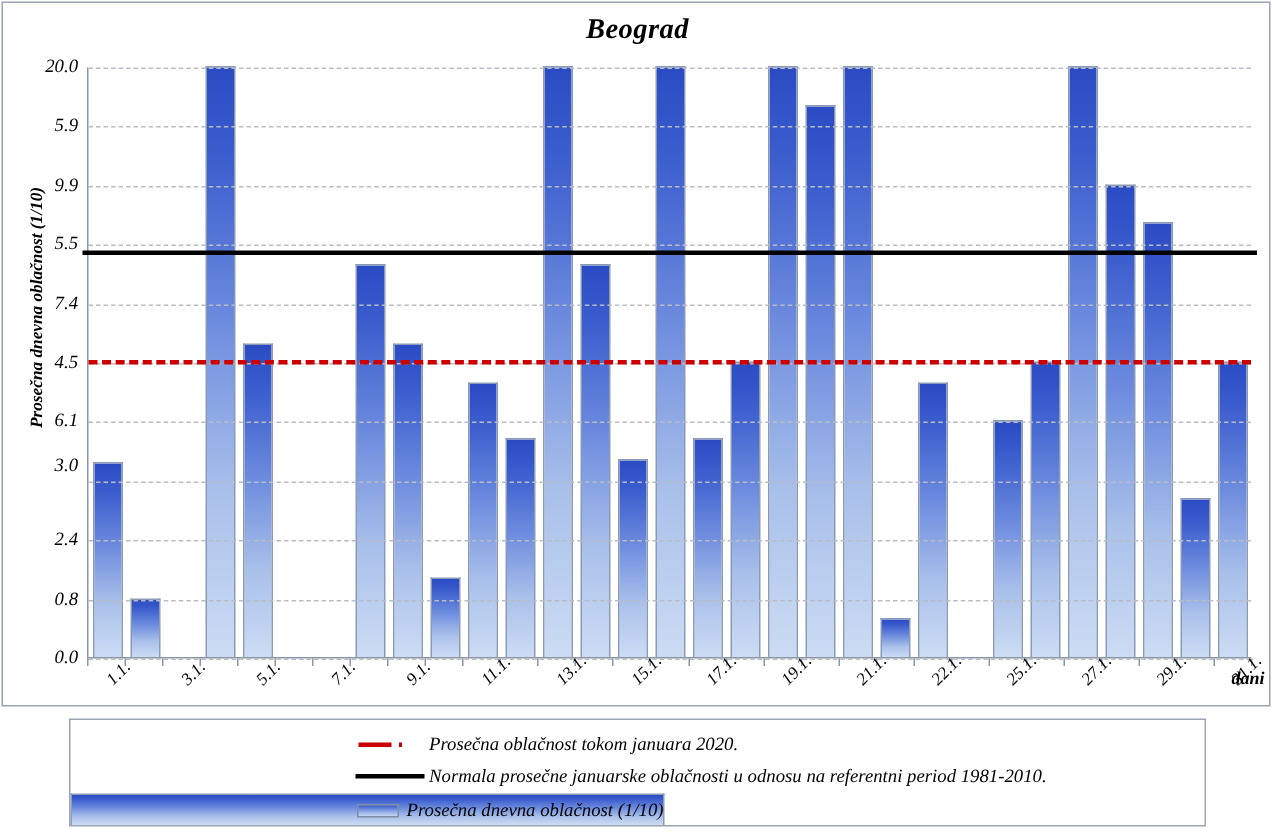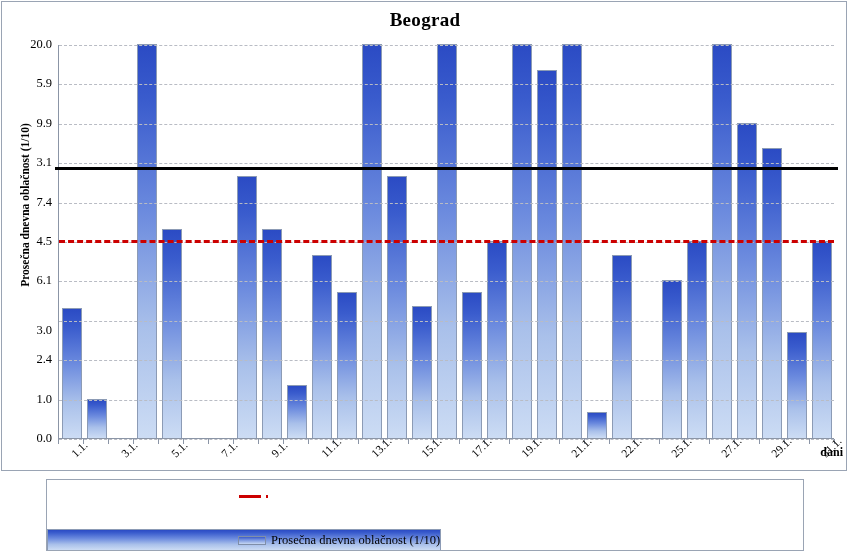--- a/index.html
+++ b/index.html
@@ -1,21 +1,21 @@
 <!DOCTYPE html>
 <html><head>
 <meta charset="utf-8">
 <style>
   html,body{margin:0;padding:0;}
   body{
     width:850px;height:558px;overflow:hidden;
     background:#ffffff;
     font-family:"Liberation Serif", serif;
   }
-  #root{position:relative;width:850px;height:410px;box-sizing:border-box;}
+  #root{position:relative;width:850px;height:410px;box-sizing:border-box;font-style:italic;}
 
   
   .chart-frame{
     position:absolute;left:1px;top:1px;width:846px;height:470px;
     border:1px solid #9aa4b4;background:#ffffff;box-sizing:border-box;
   }
 
   
   .chart-title{
     position:absolute;left:0;top:7px;width:846px;text-align:center;
@@ -165,27 +165,27 @@
         <div class="gridline" style="top: 354.6px;"></div>
         <div class="gridline" style="top: 394px;"></div>
         <div class="ref-red" style="top: 195.03px;"></div>
         <div class="ref-black" style="top: 122.14px;"></div>
       </div>
 
     <div id="yticks">
         <div class="ytick-label" style="top: 35px; right: 794px;">20.0</div>
         <div class="ytick-label" style="top: 74.4px; right: 794px;">5.9</div>
         <div class="ytick-label" style="top: 113.8px; right: 794px;">9.9</div>
-        <div class="ytick-label" style="top: 153.2px; right: 794px;">3.1</div>
+        <div class="ytick-label" style="top: 153.2px; right: 794px;">5.5</div>
         <div class="ytick-label" style="top: 192.6px; right: 794px;">7.4</div>
         <div class="ytick-label" style="top: 232px; right: 794px;">4.5</div>
         <div class="ytick-label" style="top: 271.4px; right: 794px;">6.1</div>
-        <div class="ytick-label" style="top: 321px; right: 794px;">3.0</div>
+        <div class="ytick-label" style="top: 301px; right: 794px;">3.0</div>
         <div class="ytick-label" style="top: 350.2px; right: 794px;">2.4</div>
-        <div class="ytick-label" style="top: 389.6px; right: 794px;">1.0</div>
+        <div class="ytick-label" style="top: 389.6px; right: 794px;">0.8</div>
         <div class="ytick-label" style="top: 429px; right: 794px;">0.0</div>
       </div>
 
     <div class="xticks" id="xticks">
         <div class="xtick" style="left: 0px;"></div>
         <div class="xtick" style="left: 25.0323px;"></div>
         <div class="xtick" style="left: 50.0645px;"></div>
         <div class="xtick" style="left: 75.0968px;"></div>
         <div class="xtick" style="left: 100.129px;"></div>
         <div class="xtick" style="left: 125.161px;"></div>
@@ -245,18 +245,25 @@
           <span class="sw-bar"></span>
         </span>
       <span class="legend-text">Prosečna dnevna oblačnost  (1/10)</span>
     </div>
 
     <div class="legend-row red">
       <span class="legend-swatch">
           <span class="sw-red"></span>
           <span class="sw-reddot"></span>
         </span>
+      <span class="legend-text">Prosečna oblačnost tokom januara 2020.</span>
     </div>
 
+    <div class="legend-row">
+      <span class="legend-swatch">
+          <span class="sw-black"></span>
+        </span>
+      <span class="legend-text">Normala prosečne januarske oblačnosti u odnosu na referentni period 1981-2010.</span>
+    </div>
 
   </div>
 
 </div>
 
 </body></html>

